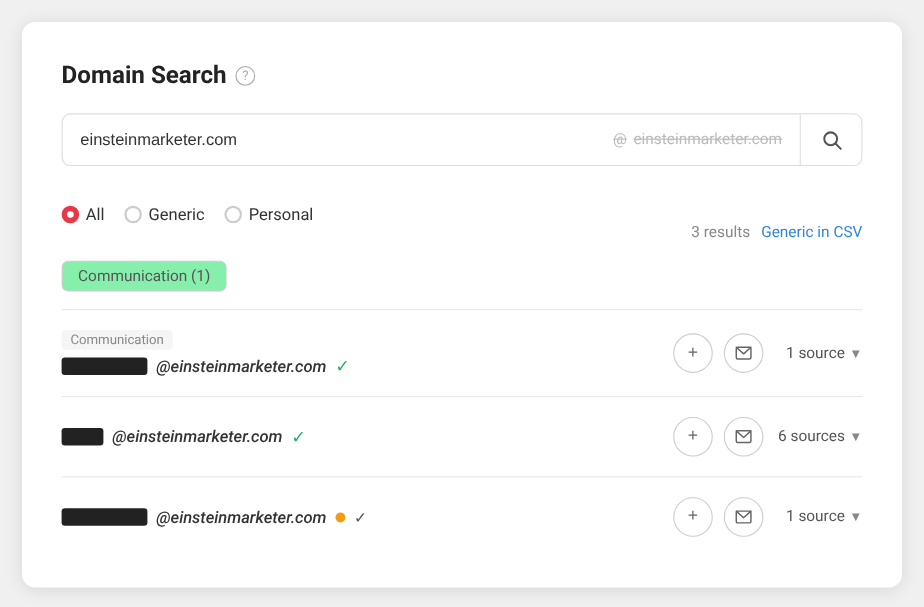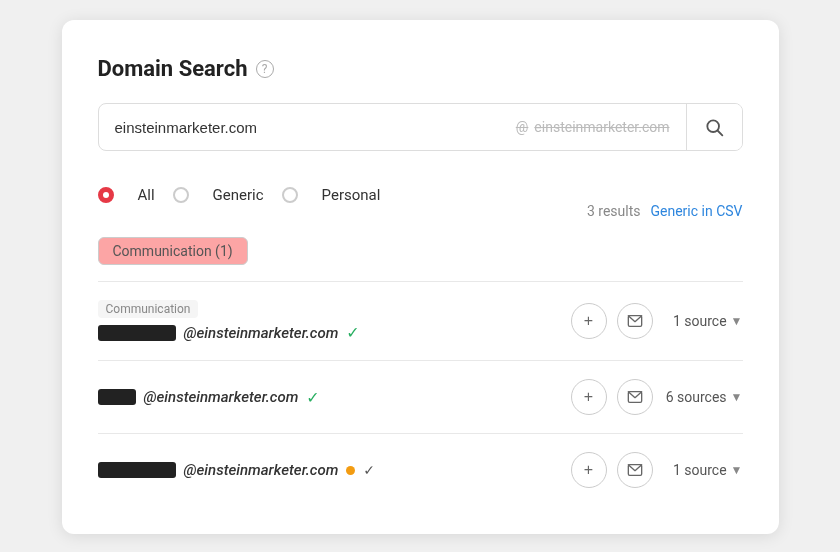--- a/index.html
+++ b/index.html
@@ -9,21 +9,21 @@
       display: flex;
       justify-content: center;
       align-items: center;
       min-height: 100vh;
       padding: 20px;
     }
     .card {
       background: #fff;
       border-radius: 12px;
       box-shadow: 0 2px 16px rgba(0,0,0,0.10);
-      width: 717px;
+      width: 800px;
       padding: 36px 36px 28px 36px;
     }
     .title-row {
       display: flex;
       align-items: center;
       gap: 8px;
       margin-bottom: 22px;
     }
     .title {
       font-size: 22px;
@@ -100,21 +100,21 @@
       margin-bottom: 18px;
     }
     .filter-left {
       display: flex;
       align-items: center;
       gap: 18px;
     }
     .radio-item {
       display: flex;
       align-items: center;
-      gap: 24px;
+      gap: 6px;
       cursor: pointer;
       font-size: 15px;
       color: #333;
     }
     .radio-circle {
       width: 16px;
       height: 16px;
       border-radius: 50%;
       border: 2px solid #ccc;
       display: flex;
@@ -153,21 +153,21 @@
       margin-bottom: 16px;
     }
     .tag {
       display: inline-block;
       border: 1.5px solid #ccc;
       border-radius: 6px;
       padding: 5px 14px;
       font-size: 14px;
       color: #555;
       cursor: pointer;
-      background: #fca5a5;
+      background: #86efac;
     }
     .results-list {
       border-top: 1px solid #e8e8e8;
     }
     .result-item {
       display: flex;
       align-items: center;
       padding: 18px 0;
       border-bottom: 1px solid #e8e8e8;
       gap: 0;

